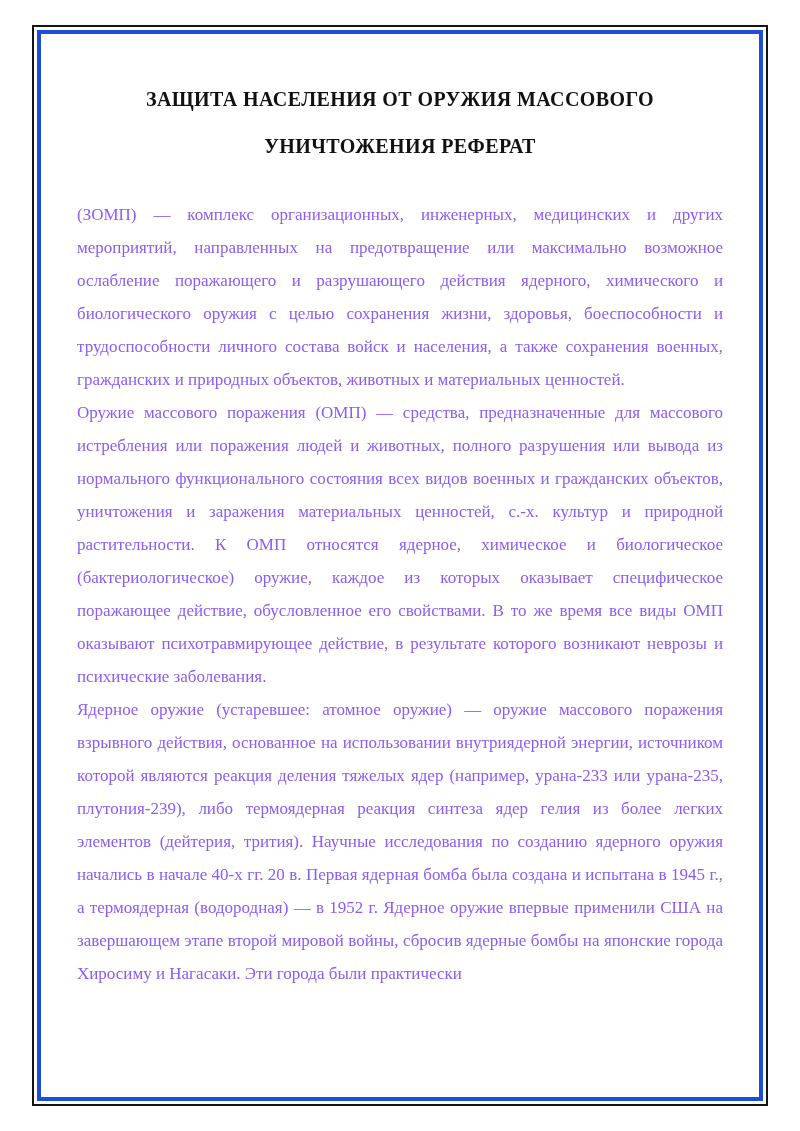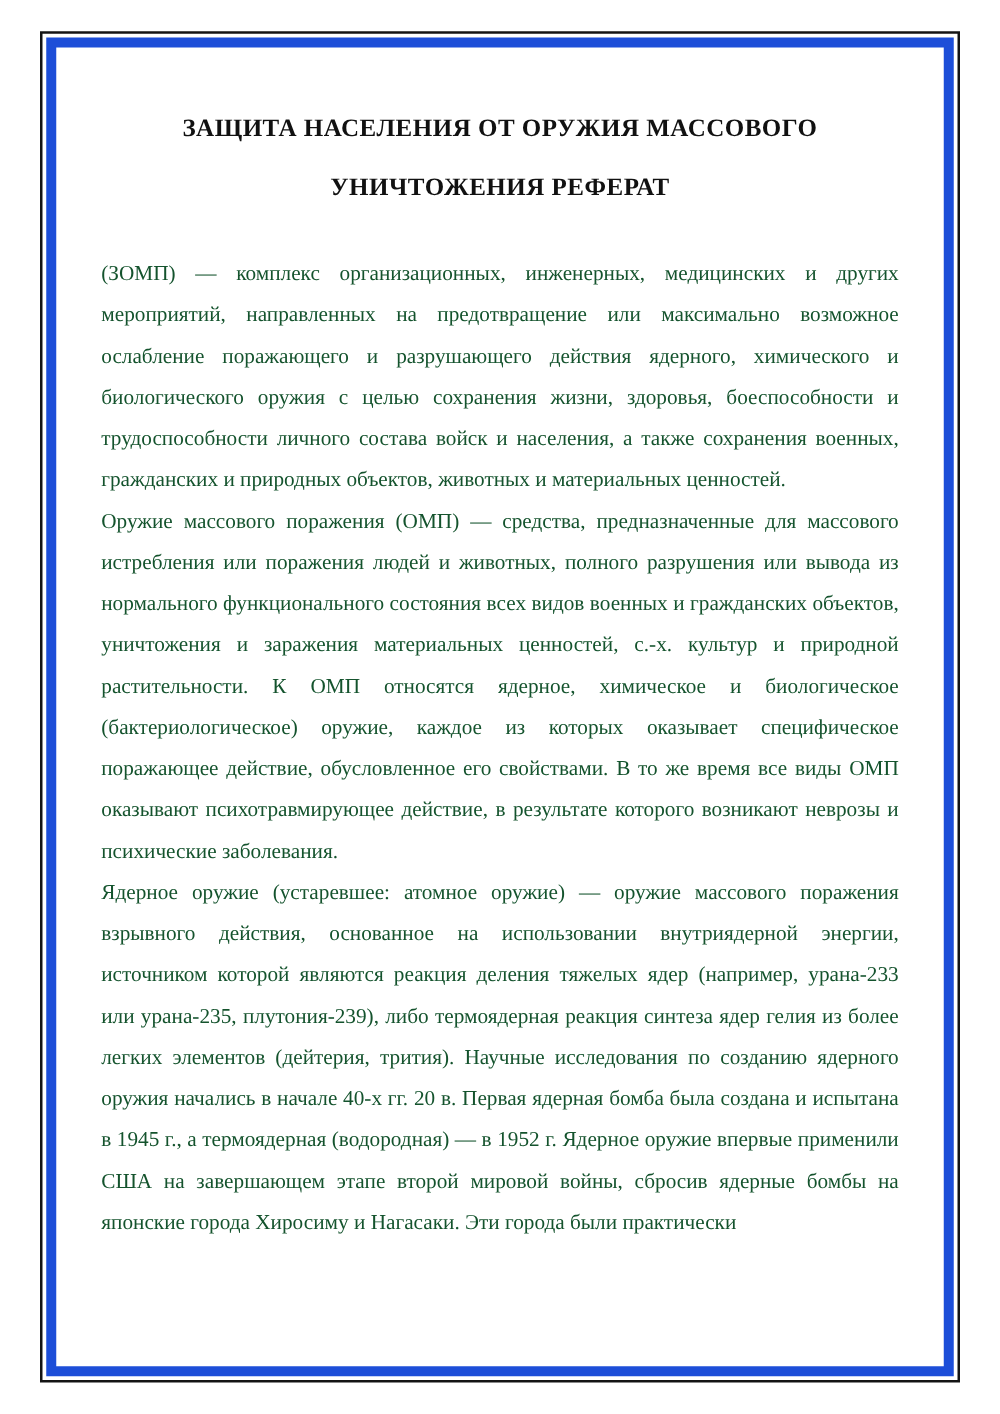--- a/index.html
+++ b/index.html
@@ -13,21 +13,21 @@
     position: relative;
     font-family: "Liberation Serif", serif;
     color: #1b1b1b;
   }
   .page-frame {
     position: absolute;
     left: 37px;
     top: 30px;
     right: 37px;
     bottom: 30px;
-    border: 8px solid #1d4ed8;
+    border: 4px solid #1d4ed8;
     outline: 2px solid #141414;
     outline-offset: 3px;
     box-sizing: border-box;
     background: #ffffff;
   }
   .content {
     position: absolute;
     left: 0;
     right: 0;
     top: 0;
@@ -43,21 +43,21 @@
     font-weight: bold;
     text-align: center;
     letter-spacing: 0.4px;
     color: #111111;
   }
   .body-text p {
     margin: 0;
     font-size: 17px;
     line-height: 33px;
     text-align: justify;
-    color: #14532d;
+    color: #8b5cf6;
   }
   .body-text .lead-bold {
     font-weight: normal;
   }
 </style>
 </head>
 <body>
 
 <div class="page-frame">
   <div class="content">

